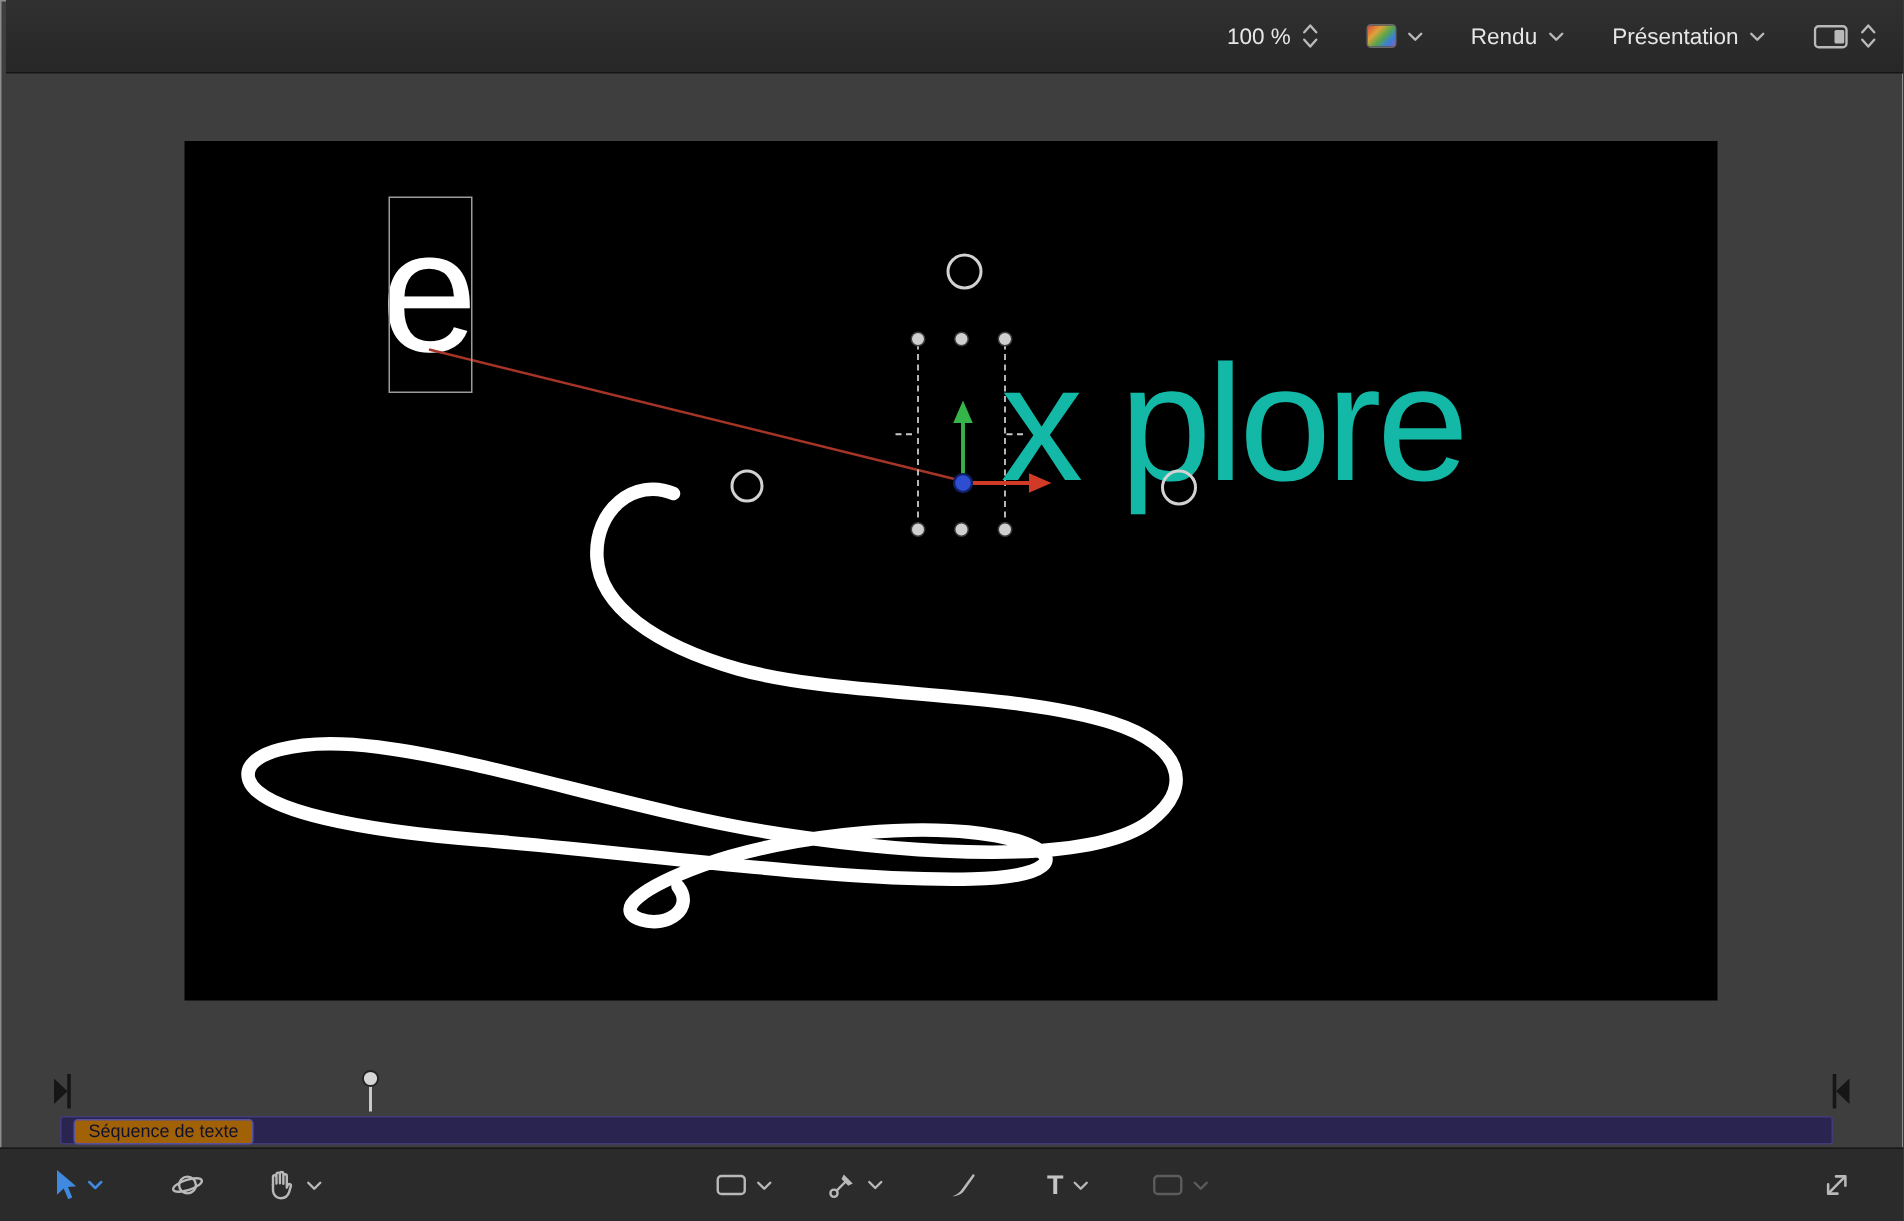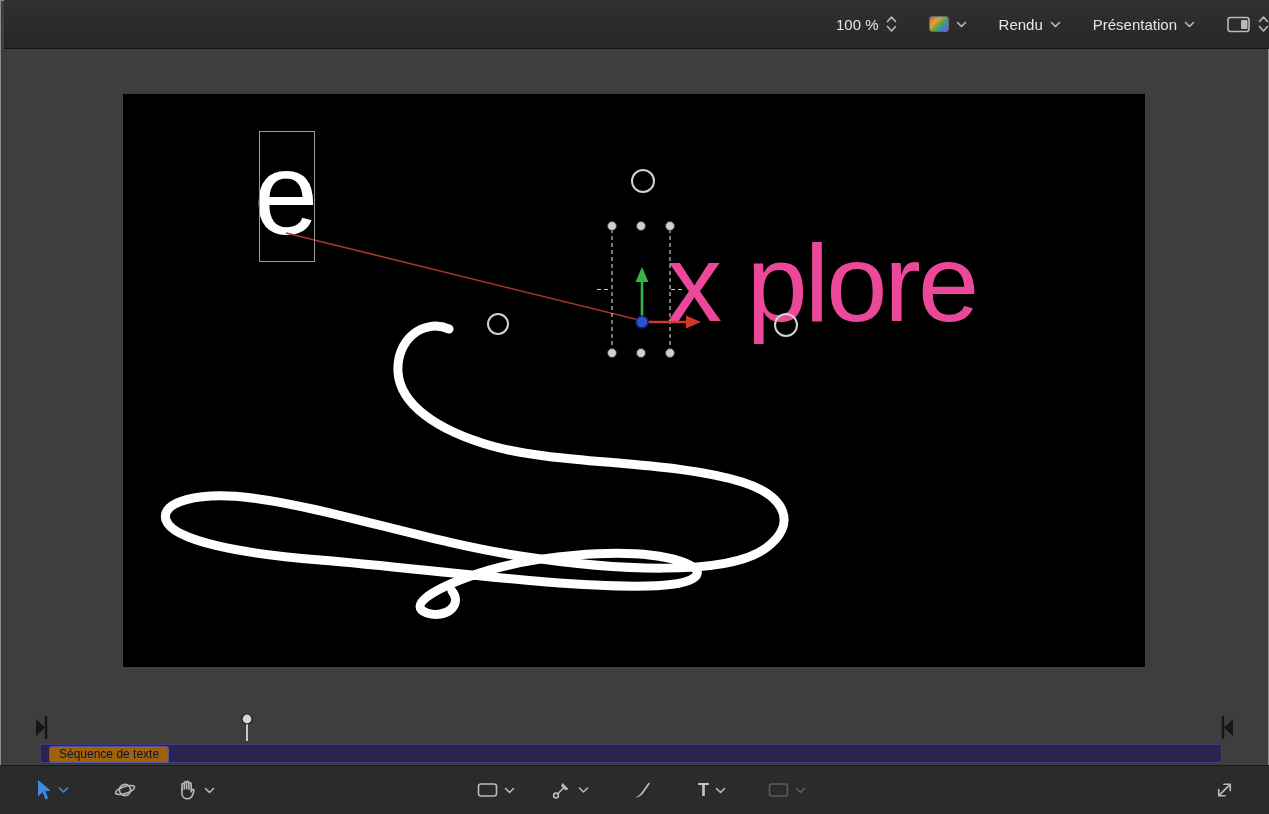--- a/index.html
+++ b/index.html
@@ -4,39 +4,39 @@
 <style>
   html,body{margin:0;padding:0;background:#1e1e1e;}
   .window{
     position:relative;width:1269px;height:814px;background:#3e3e3e;overflow:hidden;
     font-family:"Liberation Sans",sans-serif;box-shadow:inset 0 0 0 1px #8c8c8c;
   }
   
   .toolbar-top{
     position:absolute;top:0;left:4px;right:0;height:49px;box-sizing:border-box;
     background:linear-gradient(#303030,#272727);border-bottom:1px solid #151515;
-    display:flex;align-items:center;justify-content:flex-end;gap:32px;
+    display:flex;align-items:center;justify-content:flex-end;gap:32px;padding-right:18px;
   }
   .tb-group{display:flex;align-items:center;gap:7px;color:#e6e6e6;font-size:15px;font-weight:500;cursor:default;}
   .color-chip{
     width:18px;height:14px;border-radius:3px;border:1px solid #6a6a6a;
     background:linear-gradient(135deg,#d84a3a 0%,#e0a23a 30%,#57a64a 55%,#3a7fd8 78%,#8a5ec0 100%);
   }
   .icon-stroke{stroke:#b9b9b9;fill:none;stroke-width:1.6;stroke-linecap:round;stroke-linejoin:round;}
   
   .black-canvas{position:absolute;left:123px;top:94px;width:1022px;height:573px;background:#000;}
   .overlay{position:absolute;left:0;top:0;width:1022px;height:573px;z-index:2;}
   .letter-e{
     position:absolute;left:134px;top:34px;width:58px;height:132px;z-index:1;
     display:flex;align-items:center;justify-content:center;
     color:#fff;font-size:116px;font-weight:300;overflow:visible;
   }
   .sel-rect{position:absolute;left:136px;top:37px;width:54px;height:129px;border:1px solid #9b9b9b;z-index:3;}
   .headline{
-    position:absolute;left:544px;top:134px;z-index:1;color:#ec4899;
+    position:absolute;left:544px;top:134px;z-index:1;color:#14b8a6;
     font-size:110px;font-weight:300;letter-spacing:-3px;white-space:pre;line-height:1;text-align:right;
   }
   
   .timeline{position:absolute;left:0;top:710px;width:1269px;height:55px;}
   .tl-svg{position:absolute;left:0;top:0;width:1269px;height:34px;}
   .seq-bar{
     position:absolute;left:40px;top:34px;width:1182px;height:19px;box-sizing:border-box;
     background:#2a2550;border:1px solid #413b78;border-radius:2px;
   }
   .seq-label{

